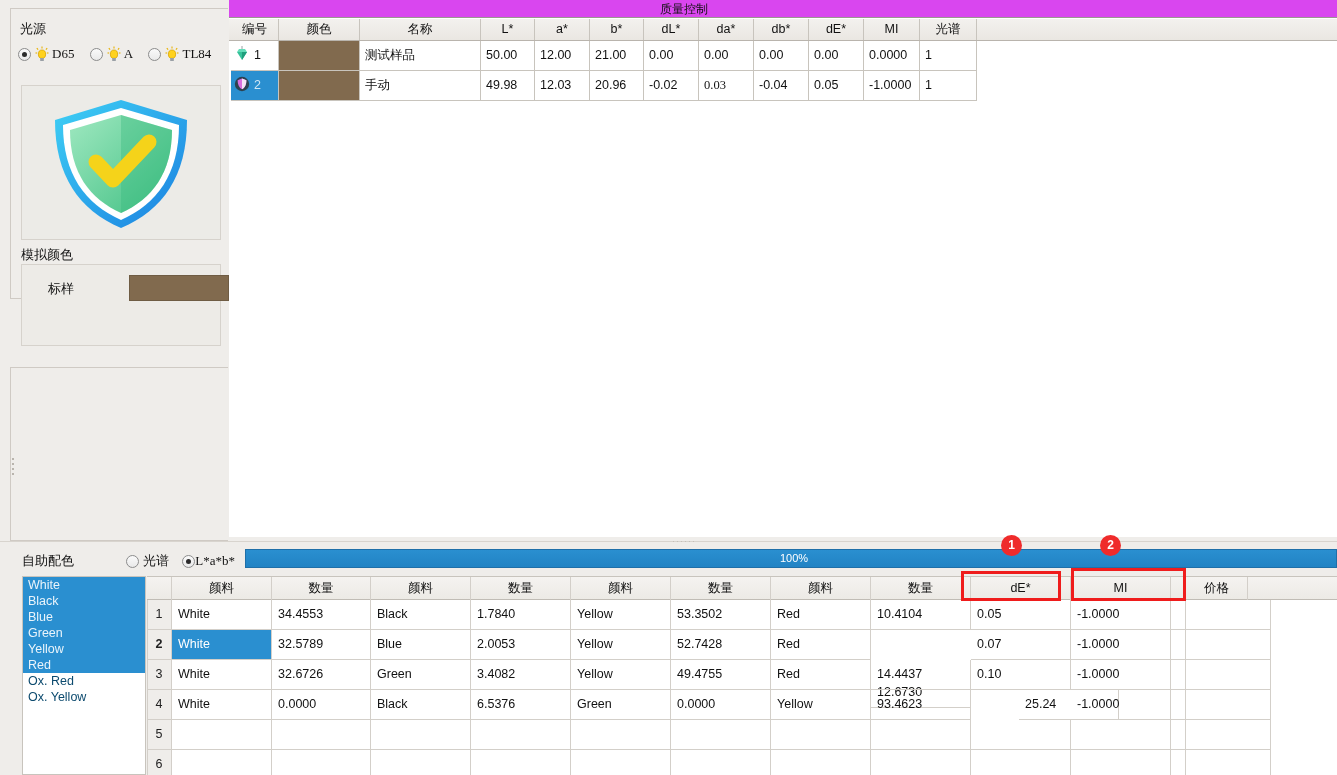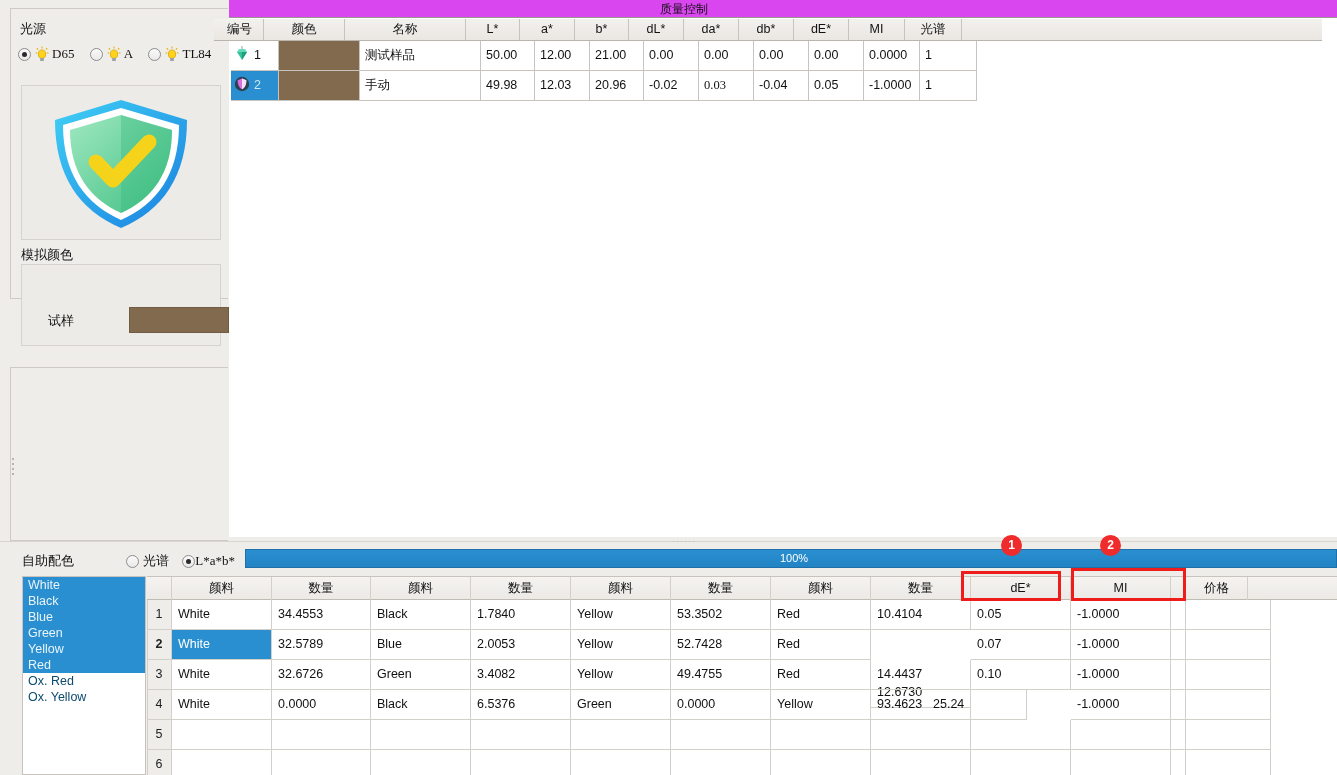--- a/index.html
+++ b/index.html
@@ -42,21 +42,21 @@
   #splitter-dots i{display:block;width:2px;height:2px;background:#b9b4ad;margin-bottom:3px;}
 
   #left-lower-border{left:10px;top:367px;width:218px;height:174px;border:1px solid #cfcac4;border-right:none;box-sizing:border-box;}
 
   
   #qc-area{left:229px;top:0;width:1108px;height:537px;background:#fff;}
   #qc-title-bar{left:229px;top:0;width:1108px;height:18px;background:#d946ef;
       border-bottom:1px solid #9b978f;box-sizing:border-box;}
   #qc-title{position:absolute;left:0;top:1px;width:910px;text-align:center;font-size:12px;color:#111;}
 
-  #qc-header{left:214px;top:19px;width:1108px;height:22px;
+  #qc-header{left:229px;top:19px;width:1108px;height:22px;
       background:linear-gradient(#f3f1ee,#eae7e2);
       border-bottom:1px solid #b9b4ad;box-sizing:border-box;}
   #qc-header .hc{
       position:absolute;top:0;height:21px;line-height:21px;text-align:center;
       font-size:12.5px;color:#111;border-right:1px solid #c8c4bd;box-sizing:border-box;
   }
   #qc-body{left:229px;top:41px;width:1108px;height:496px;background:#fff;}
   .qc-row{position:absolute;left:0;height:30px;}
   .qc-cell{
       position:absolute;top:0;height:30px;line-height:29px;
@@ -188,23 +188,23 @@
     <path d="M80 14 L138 31 C138 80 116 110 80 126 C44 110 22 80 22 31 Z" fill="#ffffff"></path>
     <path d="M80 21 L131 36 C131 79 111 105 80 119 C49 105 29 79 29 36 Z" fill="url(#innerG)"></path>
     <path d="M80 21 L131 36 C131 79 111 105 80 119 Z" fill="#35b87a" opacity="0.35"></path>
     <path d="M55 68 L72 86 L108 48" fill="none" stroke="#f5d31a" stroke-width="15" stroke-linecap="round" stroke-linejoin="round"></path>
   </svg>
   </span>
 </div>
 
 <div class="abs" id="sim-color-label">模拟颜色</div>
 <div class="abs" id="sim-box">
-  <div class="sim-row" style="top:42px">
-    <span class="sim-lab">试样</span>
-    <span class="sim-sw" id="sw-smp" style="background: rgb(129, 106, 78);"></span>
+  <div class="sim-row" style="top:10px">
+    <span class="sim-lab">标样</span>
+    <span class="sim-sw" id="sw-std" style="background: rgb(129, 106, 78);"></span>
   </div>
 </div>
 
 <div class="abs" id="splitter-dots">
   <i></i>
     <i></i>
     <i></i>
     <i></i>
 </div>
 <div class="abs" id="left-lower-border"></div>
@@ -359,21 +359,21 @@
     <div class="bt-row" style="top: 90px; width: 1190px;">
       <div class="bt-cell num" style="left: 0px; width: 25px;">4</div>
       <div class="bt-cell" style="left: 25px; width: 100px;">White</div>
       <div class="bt-cell" style="left: 125px; width: 99px;">0.0000</div>
       <div class="bt-cell" style="left: 224px; width: 100px;">Black</div>
       <div class="bt-cell" style="left: 324px; width: 100px;">6.5376</div>
       <div class="bt-cell" style="left: 424px; width: 100px;">Green</div>
       <div class="bt-cell" style="left: 524px; width: 100px;">0.0000</div>
       <div class="bt-cell" style="left: 624px; width: 100px;">Yellow</div>
       <div class="bt-cell" style="left: 724px; width: 100px;">93.4623</div>
-      <div class="bt-cell" style="left: 780px; width: 100px;">25.24</div>
+      <div class="bt-cell" style="left: 872px; width: 100px;">25.24</div>
       <div class="bt-cell" style="left: 924px; width: 100px;">-1.0000</div>
       <div class="bt-cell" style="left: 1024px; width: 15px;"></div>
       <div class="bt-cell" style="left: 1039px; width: 85px;"></div>
     </div>
     <div class="bt-row" style="top: 120px; width: 1190px;">
       <div class="bt-cell num" style="left: 0px; width: 25px;">5</div>
       <div class="bt-cell" style="left: 25px; width: 100px;"></div>
       <div class="bt-cell" style="left: 125px; width: 99px;"></div>
       <div class="bt-cell" style="left: 224px; width: 100px;"></div>
       <div class="bt-cell" style="left: 324px; width: 100px;"></div>

